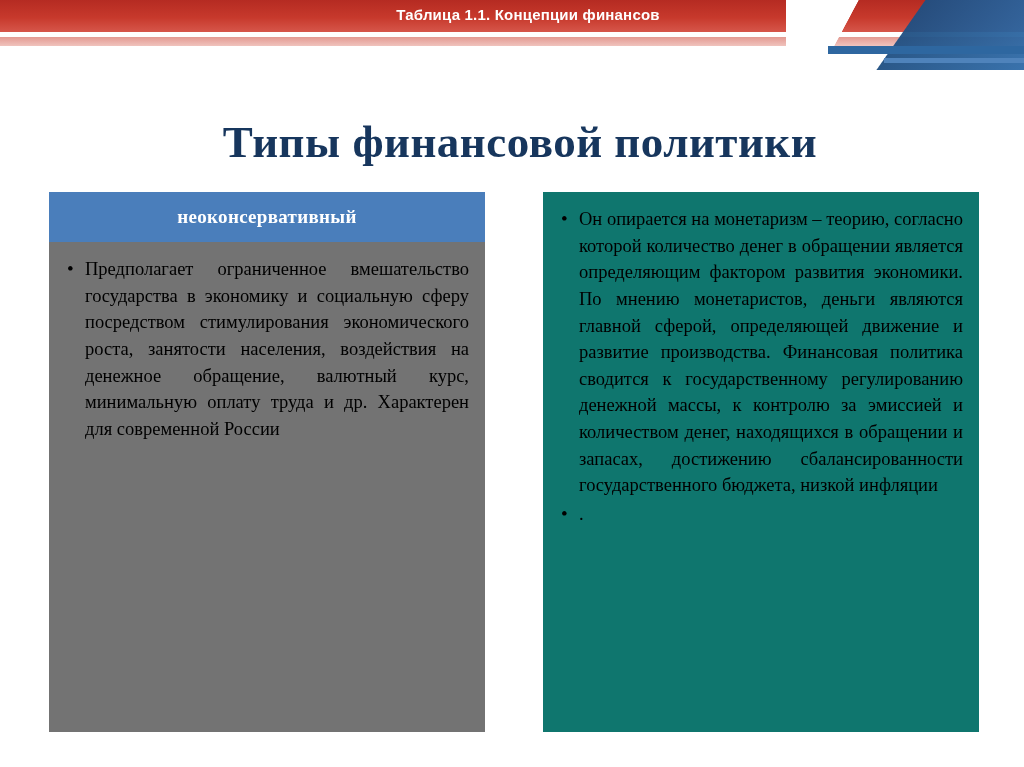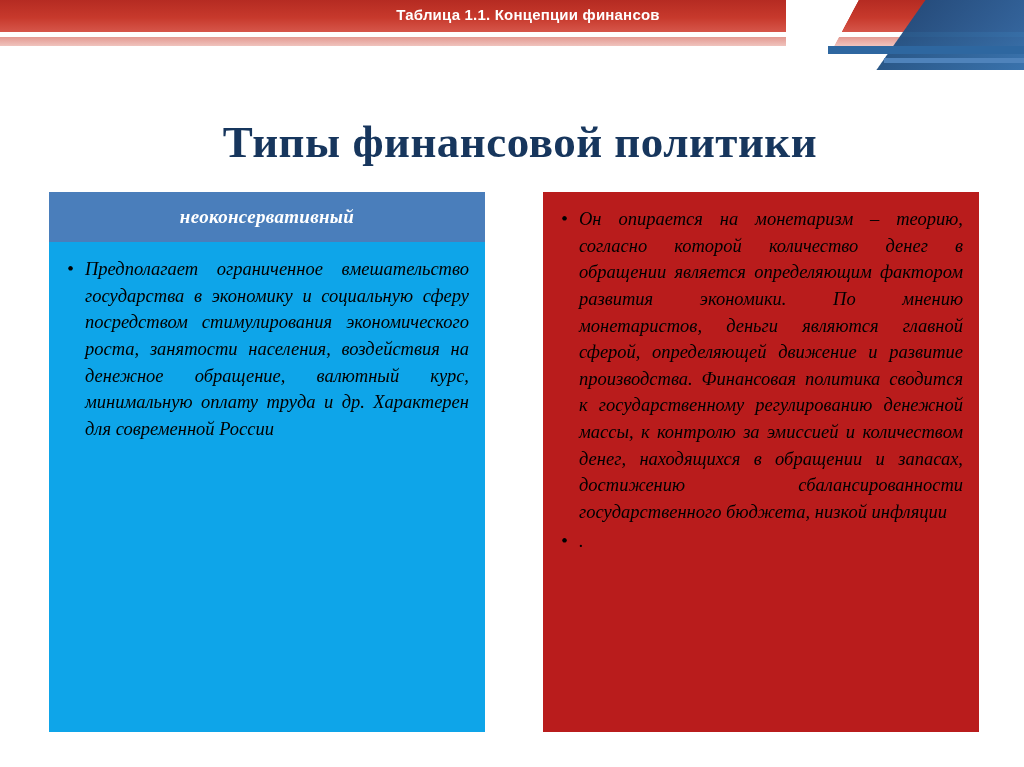--- a/index.html
+++ b/index.html
@@ -103,45 +103,44 @@
 
   
   .columns {
     position: absolute;
     top: 192px;
     left: 49px;
     width: 930px;
     height: 540px;
     display: flex;
     gap: 58px;
-    font-style: italic;
   }
   .column {
     width: 436px;
     display: flex;
     flex-direction: column;
   }
   .col-head {
     background: #4a7ebb;
     height: 50px;
     display: flex;
     align-items: center;
     justify-content: center;
     color: #ffffff;
     font-family: "Liberation Serif", serif;
     font-weight: bold;
     font-size: 19px;
     letter-spacing: 0.3px;
   }
   .col-body {
-    background: #0ea5e9;
+    background: #737373;
     flex: 1;
     padding: 14px 16px 10px 14px;
   }
-  .col-body.right { background: #b91c1c; }
+  .col-body.right { background: #0f766e; }
 
   ul.bullets {
     margin: 0;
     padding: 0;
     list-style: none;
   }
   ul.bullets li {
     position: relative;
     padding-left: 22px;
     margin-bottom: 2px;

